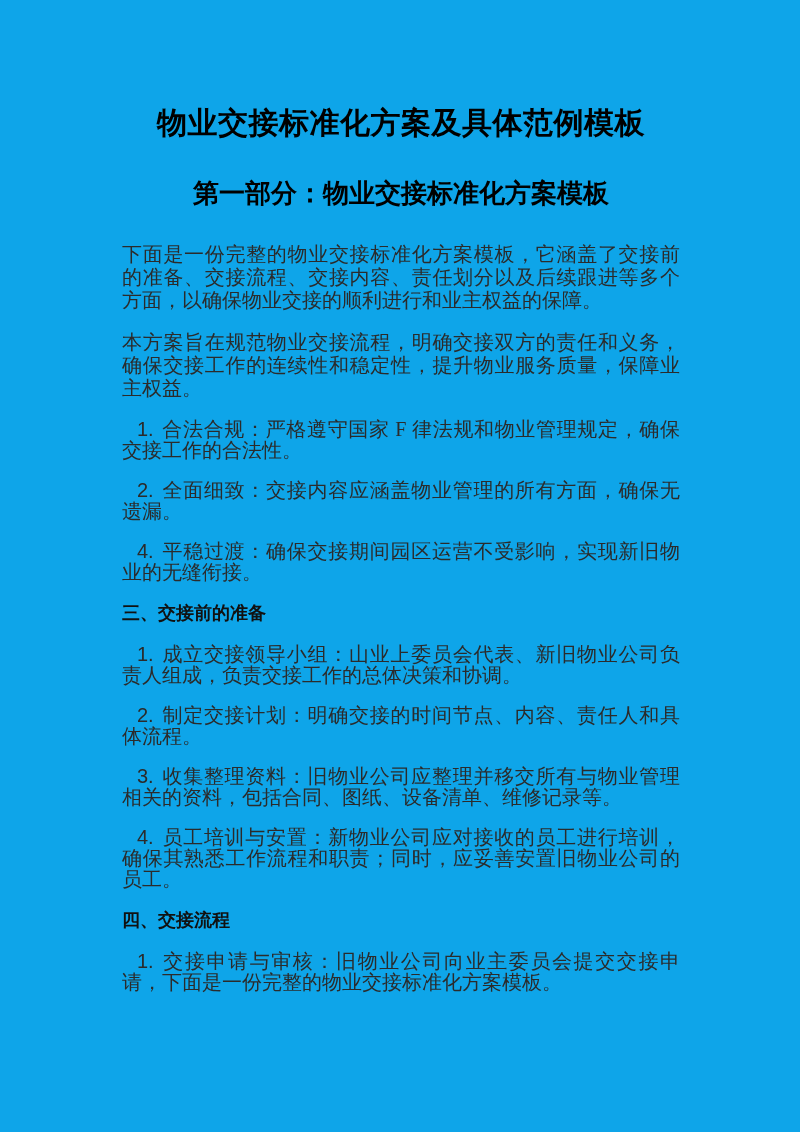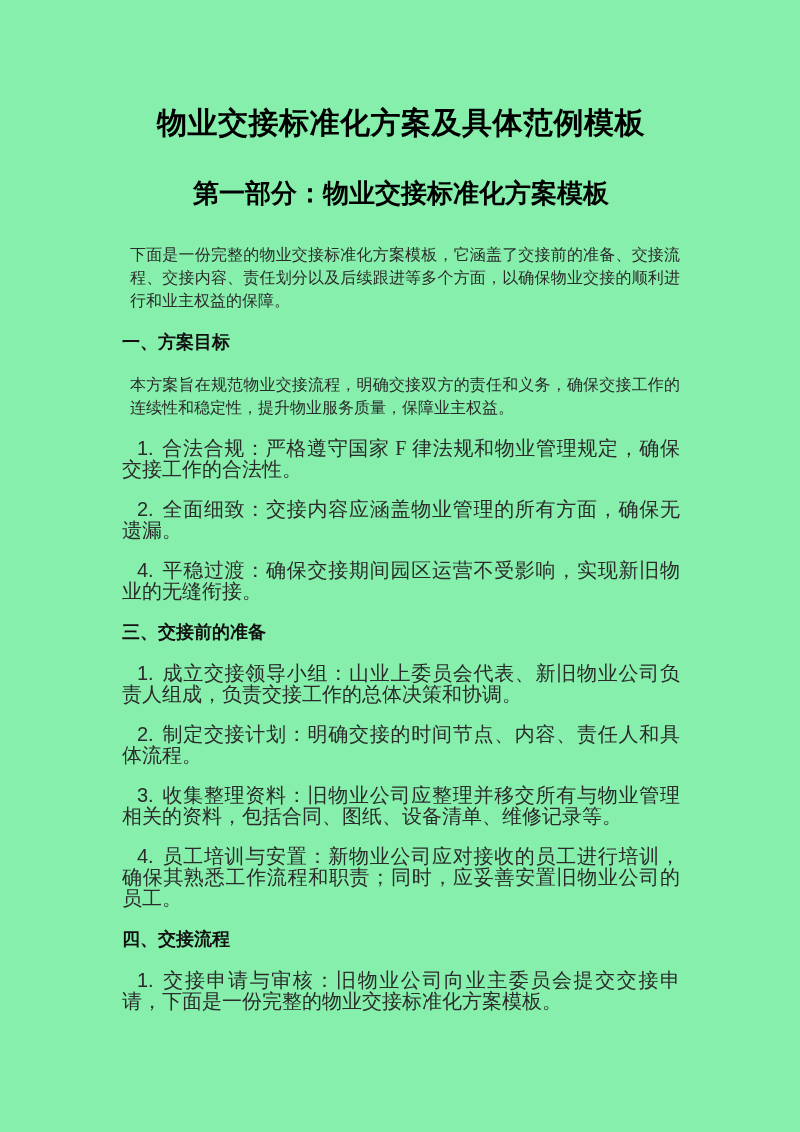--- a/index.html
+++ b/index.html
@@ -1,21 +1,21 @@
 <!DOCTYPE html>
 <html lang="zh"><head>
 <meta charset="utf-8">
 <style>
   html, body { margin: 0; padding: 0; background: #ffffff; }
   .page {
     position: relative;
     width: 800px;
     height: 1132px;
     margin: 0 auto;
-    background: #86efac;
+    background: #0ea5e9;
     overflow: hidden;
     font-family: "Liberation Serif", "DejaVu Serif", serif;
     color: #2b2b2b;
   }
   .content {
     padding: 0 120px 0 122px;
   }
   .doc-title {
     margin: 0;
     padding-top: 104px;
@@ -30,22 +30,22 @@
   .part-heading {
     margin: 37px 0 0 0;
     font-family: "Liberation Sans", "DejaVu Sans", sans-serif;
     font-weight: bold;
     font-size: 26px;
     line-height: 28px;
     text-align: center;
     color: #000000;
   }
   .para {
-    margin: 0 0 19px 8px;
-    font-size: 16px;
+    margin: 0 0 19px 0;
+    font-size: 20px;
     line-height: 23px;
     text-align: justify;
     text-justify: inter-ideograph;
   }
   .intro {
     margin-top: 36px;
   }
   .sec-heading {
     margin: 0 0 19px 0;
     font-size: 18px;
@@ -72,21 +72,20 @@
 
 <div class="page">
   <div class="content">
 
     <h1 class="doc-title">物业交接标准化方案及具体范例模板</h1>
 
     <h2 class="part-heading">第一部分：物业交接标准化方案模板</h2>
 
     <p class="para intro">下面是一份完整的物业交接标准化方案模板，它涵盖了交接前的准备、交接流程、交接内容、责任划分以及后续跟进等多个方面，以确保物业交接的顺利进行和业主权益的保障。</p>
 
-    <h3 class="sec-heading">一、方案目标</h3>
     <p class="para">本方案旨在规范物业交接流程，明确交接双方的责任和义务，确保交接工作的连续性和稳定性，提升物业服务质量，保障业主权益。</p>
 
     <p class="item"><span class="num">1.</span><span>合法合规：严格遵守国家 F 律法规和物业管理规定，确保交接工作的合法性。</span></p>
     <p class="item"><span class="num">2.</span><span>全面细致：交接内容应涵盖物业管理的所有方面，确保无遗漏。</span></p>
     <p class="item"><span class="num">4.</span><span>平稳过渡：确保交接期间园区运营不受影响，实现新旧物业的无缝衔接。</span></p>
 
     <h3 class="sec-heading">三、交接前的准备</h3>
     <p class="item"><span class="num">1.</span><span>成立交接领导小组：山业上委员会代表、新旧物业公司负责人组成，负责交接工作的总体决策和协调。</span></p>
     <p class="item"><span class="num">2.</span><span>制定交接计划：明确交接的时间节点、内容、责任人和具体流程。</span></p>
     <p class="item"><span class="num">3.</span><span>收集整理资料：旧物业公司应整理并移交所有与物业管理相关的资料，包括合同、图纸、设备清单、维修记录等。</span></p>

